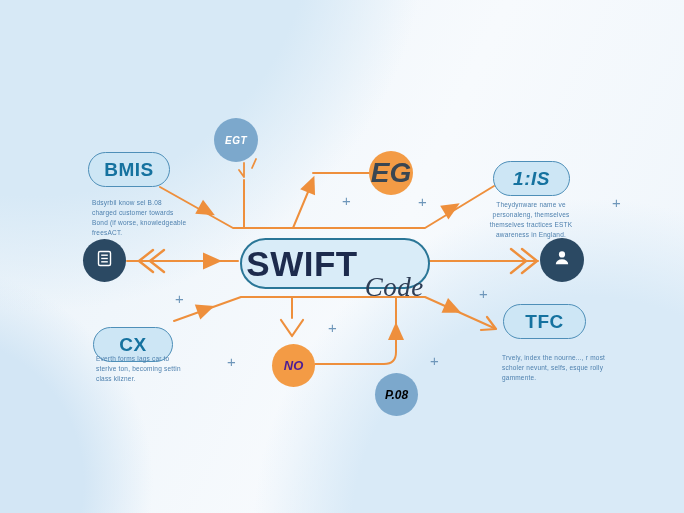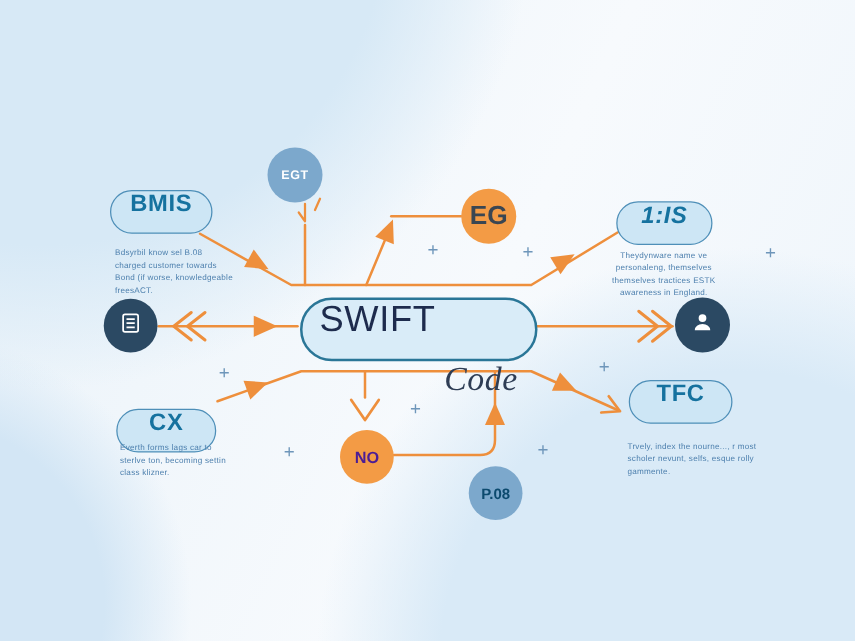--- a/index.html
+++ b/index.html
@@ -7,42 +7,42 @@
     position:relative;width:684px;height:513px;overflow:hidden;
     font-family:"Liberation Sans",sans-serif;
     background:
       radial-gradient(circle 430px at 86% 104%, #d9eaf7 55%, rgba(217,234,247,0) 78%),
       radial-gradient(circle 505px at 5% -16%, #d7e9f6 55%, rgba(215,233,246,0) 78%),
       radial-gradient(circle 290px at -9% 94%, #d3e6f5 50%, rgba(211,230,245,0) 74%),
       linear-gradient(115deg,#e9f2f9 0%,#f7fafd 55%,#eef5fb 100%);
   }
   svg.connectors{position:absolute;left:0;top:0;}
   .pill{
-    position:absolute;display:flex;align-items:flex-start;justify-content:center;
+    position:absolute;display:flex;align-items:center;justify-content:center;
     background:#cde6f5;border:1.6px solid #4e8fb8;border-radius:18px;
     color:#15729f;font-weight:bold;font-size:19px;letter-spacing:.5px;
   }
   .pill-bmis{left:88px;top:152px;width:80px;height:33px;}
   .pill-lis{left:493px;top:161px;width:75px;height:33px;font-style:italic;}
   .pill-cx{left:93px;top:311px;width:78px;height:33px;margin-top:16px;}
   .pill-tfc{left:503px;top:304px;width:81px;height:33px;}
   .pill-swift{
     left:240px;top:238px;width:186px;height:47px;gap:7px;
     background:#d9ecf8;border:2.2px solid #2a7697;border-radius:26px;
   }
-  .swift-main{font-weight:400;font-size:29px;color:#1d2b4d;letter-spacing:.5px;}
+  .swift-main{font-weight:700;font-size:35px;color:#1d2b4d;letter-spacing:.5px;}
   .swift-suffix{font-family:"Liberation Serif",serif;font-style:italic;font-weight:400;
     font-size:27px;color:#2e3d55;margin-top:48px;}
-  .circ{position:absolute;border-radius:50%;display:flex;align-items:center;justify-content:center;}
+  .circ{position:absolute;border-radius:50%;display:flex;align-items:center;justify-content:center;font-style:italic;}
   .circ-egt{left:214px;top:118px;width:44px;height:44px;background:#7ca8cc;
     color:#fff;font-weight:bold;font-size:10px;letter-spacing:.5px;}
   .circ-p08{left:375px;top:373px;width:43px;height:43px;background:#7ca8cc;
-    color:#0c4a6e;font-weight:bold;font-size:12px;}
+    color:#000000;font-weight:bold;font-size:12px;}
   .circ-eg{left:369px;top:151px;width:44px;height:44px;background:#f39b45;
-    color:#3a4652;font-weight:800;font-size:21px;}
+    color:#3a4652;font-weight:800;font-size:28px;}
   .circ-no{left:272px;top:344px;width:43px;height:43px;background:#f39b45;
     color:#4c1d95;font-weight:800;font-size:13px;}
   .circ-doc{left:83px;top:239px;width:43px;height:43px;background:#2b4963;}
   .circ-person{left:540px;top:238px;width:44px;height:44px;background:#2b4963;}
   .desc{position:absolute;font-size:6.5px;color:#4e80ae;line-height:1.55;letter-spacing:.2px;}
   .desc-bmis{left:92px;top:198px;width:96px;}
   .desc-lis{left:476px;top:200px;width:110px;text-align:center;}
   .desc-cx{left:96px;top:354px;width:92px;}
   .desc-tfc{left:502px;top:353px;width:108px;}
   .plus{position:absolute;color:#6e96ba;font-size:15px;font-weight:400;line-height:1;}

